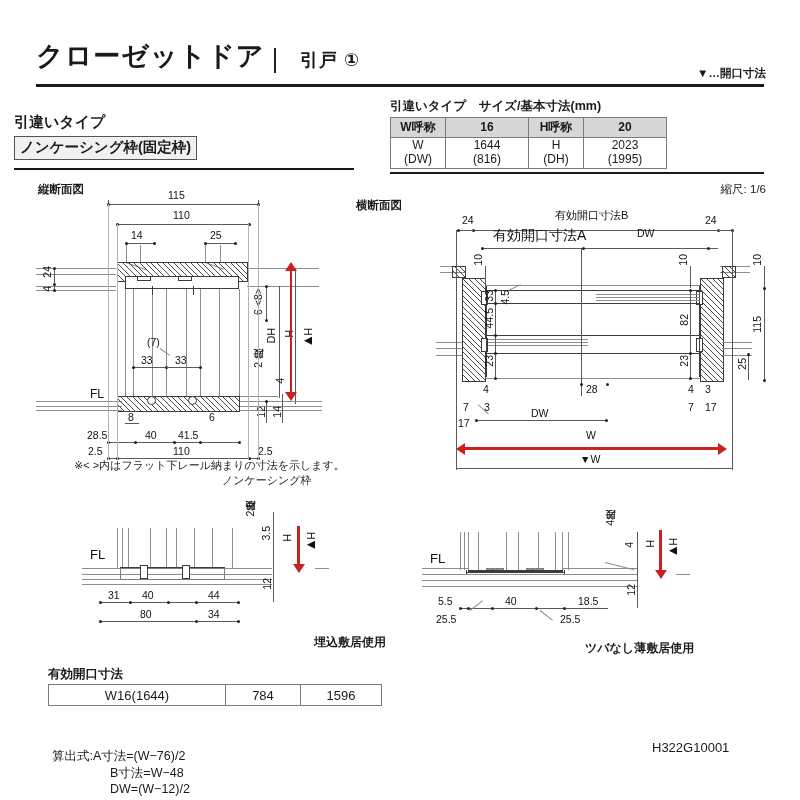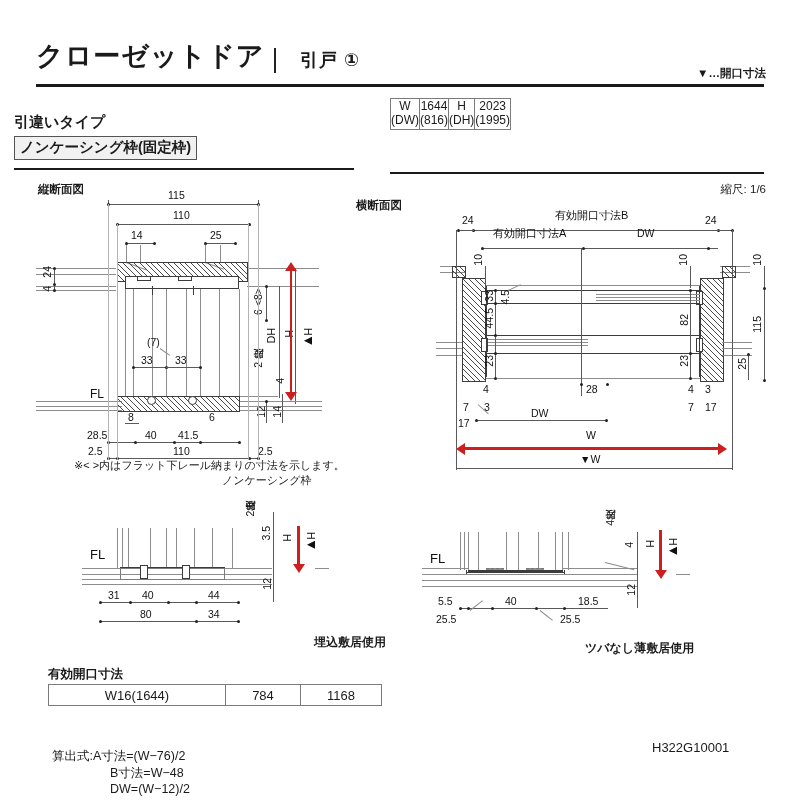--- a/index.html
+++ b/index.html
@@ -108,22 +108,29 @@
 <div class="abs" id="header-divider-bar"></div>
 <div class="abs" id="header-subtitle">引戸 ①</div>
 <div class="abs" id="header-rule"></div>
 <div class="abs" id="opening-note">▼…開口寸法</div>
 
 <div class="abs" id="type-heading">引違いタイプ</div>
 <div class="abs" id="frame-heading">ノンケーシング枠(固定枠)</div>
 <div class="abs" id="subhead-rule"></div>
 
 <div class="abs" id="size-table-wrap">
+  <div id="size-table-title">引違いタイプ　サイズ/基本寸法(mm)</div>
   <table class="spec">
     <tbody>
+        <tr>
+      <td class="hd lbl-w">W呼称</td>
+      <td class="hd lbl-v">16</td>
+      <td class="hd lbl-w">H呼称</td>
+      <td class="hd lbl-v">20</td>
+    </tr>
     <tr>
       <td class="val">
         <span>W</span><br>
         <span>(DW)</span>
       </td>
       <td class="val">
         <span>1644</span><br>
         <span>(816)</span>
       </td>
       <td class="val">
@@ -301,21 +308,21 @@
   <div class="tick" style="left:71.5px;top:38.5px;"></div>
   <div class="tick" style="left:316.5px;top:38.5px;"></div>
 
   <div class="dim" style="left:62px;top:25px;">24</div>
   <div class="dim" style="left:305px;top:25px;">24</div>
   <div class="dimln h1" style="left:58px;top:40px;width:16px;"></div>
   <div class="dimln h1" style="left:316px;top:40px;width:16px;"></div>
   <div class="tick" style="left:56.5px;top:38.5px;"></div>
   <div class="tick" style="left:330.5px;top:38.5px;"></div>
 
-  <div class="dim" style="left:93px;top:38px;font-size:11px;">有効開口寸法A</div>
+  <div class="dim" style="left:93px;top:38px;font-size:14px;">有効開口寸法A</div>
   <div class="dim" style="left:237px;top:38px;">DW</div>
   <div class="dimln h1" style="left:82px;top:58px;width:236px;"></div>
   <div class="tick" style="left:80.5px;top:56.5px;"></div>
   <div class="tick" style="left:181.5px;top:56.5px;"></div>
   <div class="tick" style="left:306.5px;top:56.5px;"></div>
 
   <div class="ln thin" style="left:40px;top:76px;width:26px;height:1px;"></div>
   <div class="ln thin" style="left:40px;top:82px;width:26px;height:1px;"></div>
   <div class="hatch" style="left:52px;top:76px;width:14px;height:12px;"></div>
   <div class="ln thin" style="left:36px;top:152px;width:26px;height:1px;"></div>
@@ -535,21 +542,21 @@
 </div>
 <div class="abs" id="cap-flatrail">ツバなし薄敷居使用</div>
 
 <div class="abs" id="open-table-title">有効開口寸法</div>
 <div class="abs" id="open-table-wrap">
   <table class="opening">
     <tbody>
     <tr>
       <td class="oc1">W16(1644)</td>
       <td class="oc2">784</td>
-      <td class="oc3">1168</td>
+      <td class="oc3">1596</td>
     </tr>
   </tbody>
     </table>
 </div>
 
 <div class="abs" id="formula">
   <span>算出式:A寸法=(W−76)/2</span>
   <span class="ind">B寸法=W−48</span>
   <span class="ind">DW=(W−12)/2</span>
 </div>

